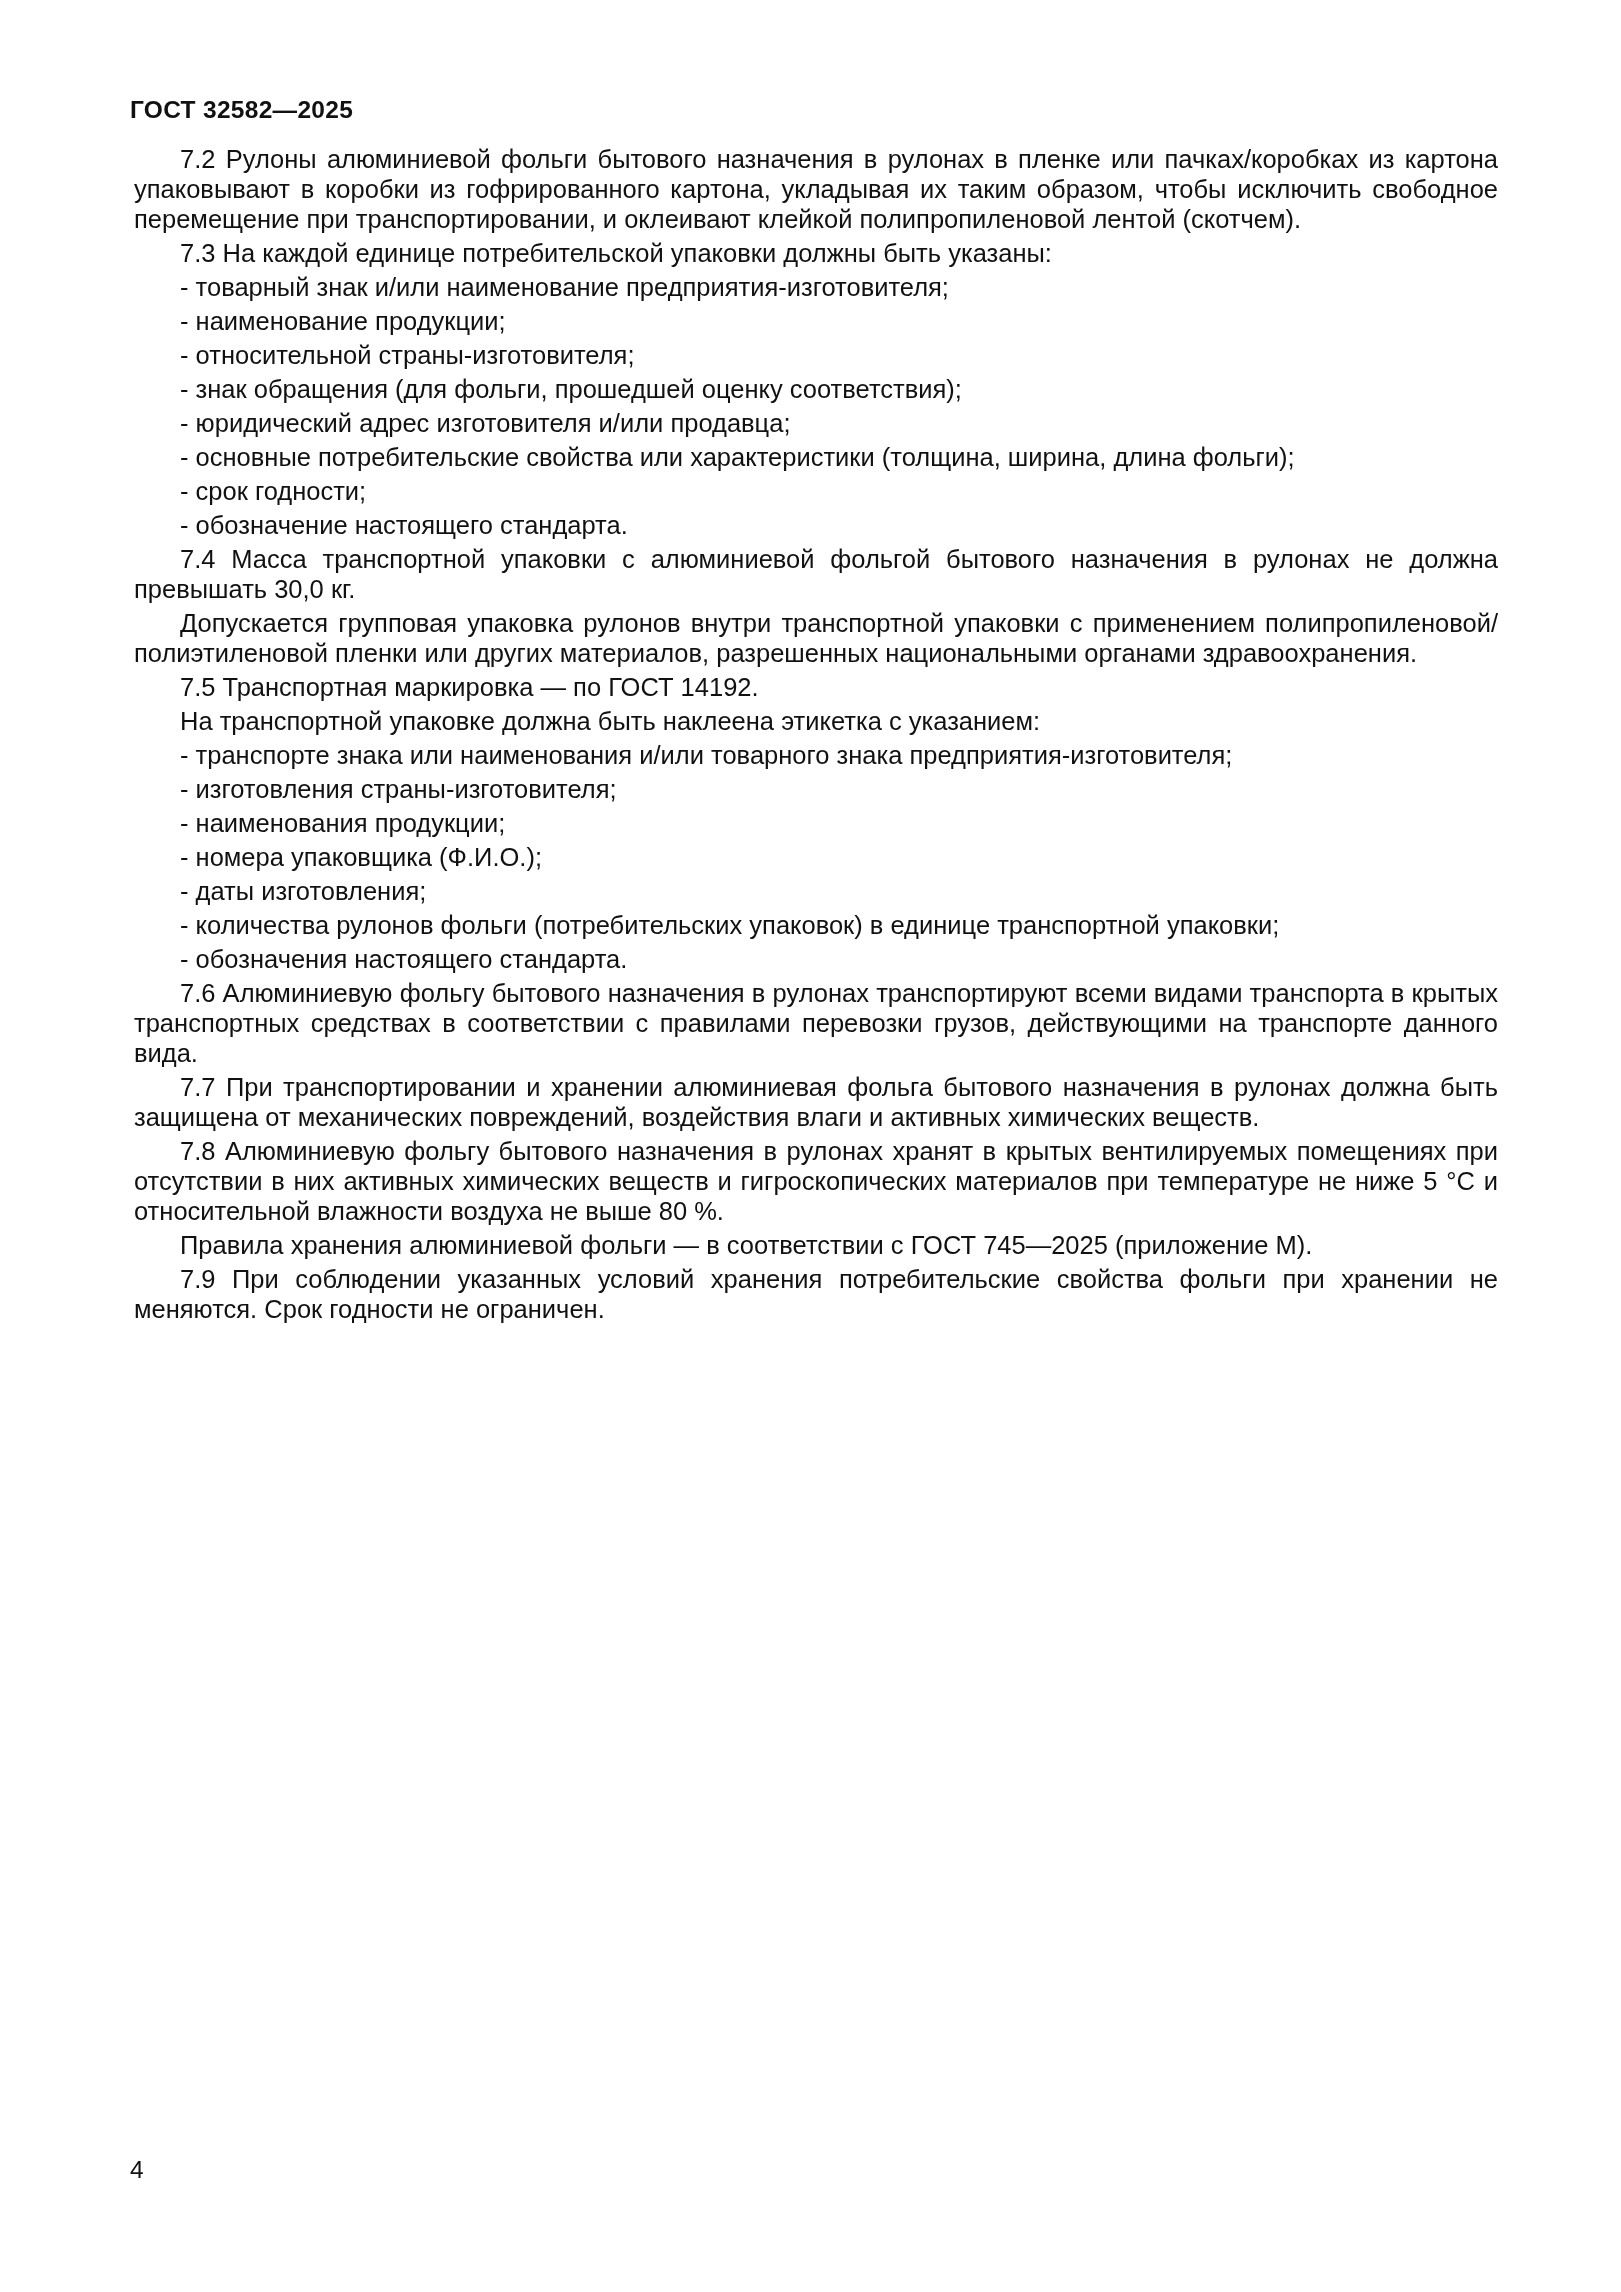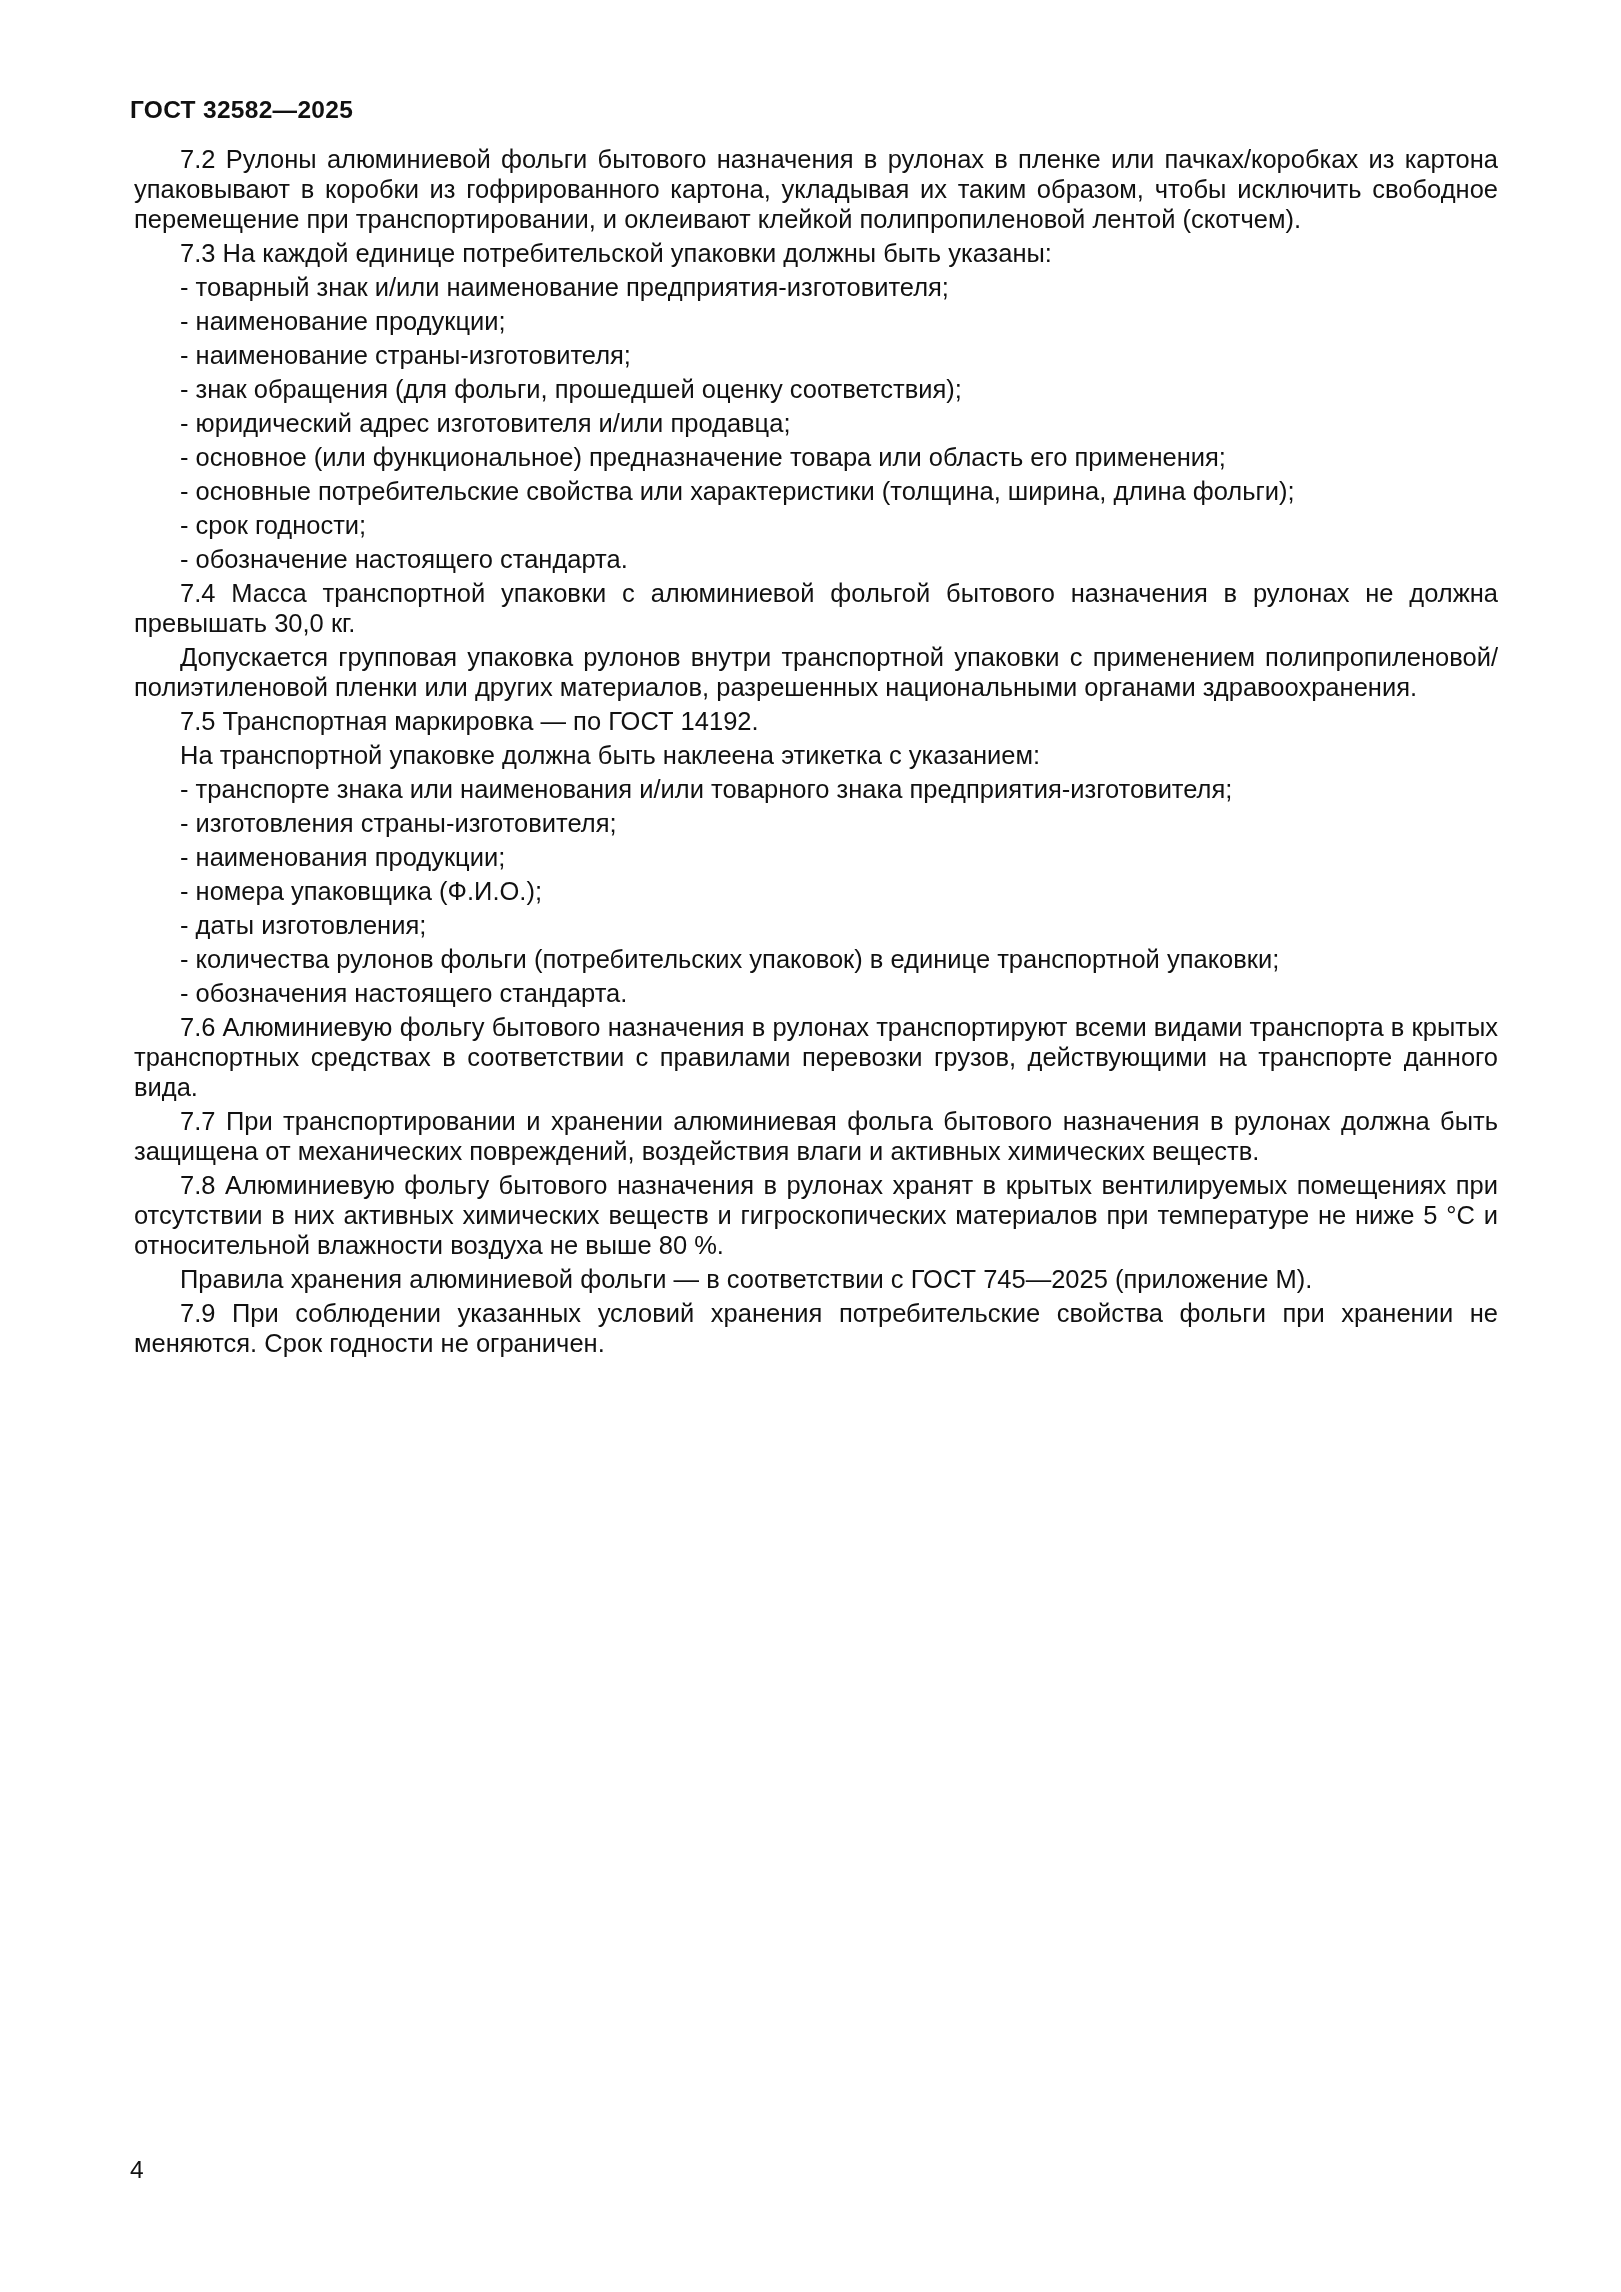--- a/index.html
+++ b/index.html
@@ -56,24 +56,23 @@
 
 <div class="page">
 
   <div class="doc-header">ГОСТ 32582—2025</div>
 
   <div class="doc-body" id="doc-body">
       <p class="para">7.2 Рулоны алюминиевой фольги бытового назначения в рулонах в пленке или пачках/коробках из картона упаковывают в коробки из гофрированного картона, укладывая их таким образом, чтобы исключить свободное перемещение при транспортировании, и оклеивают клейкой полипропиленовой лентой (скотчем).</p>
       <p class="para">7.3 На каждой единице потребительской упаковки должны быть указаны:</p>
       <p class="list-item">- товарный знак и/или наименование предприятия-изготовителя;</p>
       <p class="list-item">- наименование продукции;</p>
-      <p class="list-item">- наименование страны-изготовителя;</p>
+      <p class="list-item">- относительной страны-изготовителя;</p>
       <p class="list-item">- знак обращения (для фольги, прошедшей оценку соответствия);</p>
       <p class="list-item">- юридический адрес изготовителя и/или продавца;</p>
-      <p class="list-item">- основное (или функциональное) предназначение товара или область его применения;</p>
       <p class="list-item">- основные потребительские свойства или характеристики (толщина, ширина, длина фольги);</p>
       <p class="list-item">- срок годности;</p>
       <p class="list-item">- обозначение настоящего стандарта.</p>
       <p class="para">7.4 Масса транспортной упаковки с алюминиевой фольгой бытового назначения в рулонах не должна превышать 30,0 кг.</p>
       <p class="para">Допускается групповая упаковка рулонов внутри транспортной упаковки с применением полипропиленовой/полиэтиленовой пленки или других материалов, разрешенных национальными органами здравоохранения.</p>
       <p class="para">7.5 Транспортная маркировка — по ГОСТ 14192.</p>
       <p class="para">На транспортной упаковке должна быть наклеена этикетка с указанием:</p>
       <p class="list-item">- транспорте знака или наименования и/или товарного знака предприятия-изготовителя;</p>
       <p class="list-item">- изготовления страны-изготовителя;</p>
       <p class="list-item">- наименования продукции;</p>

